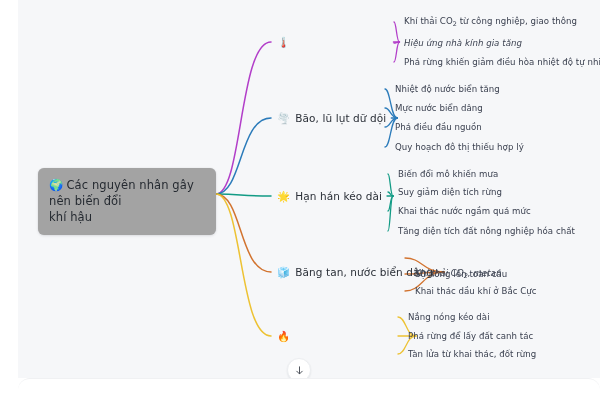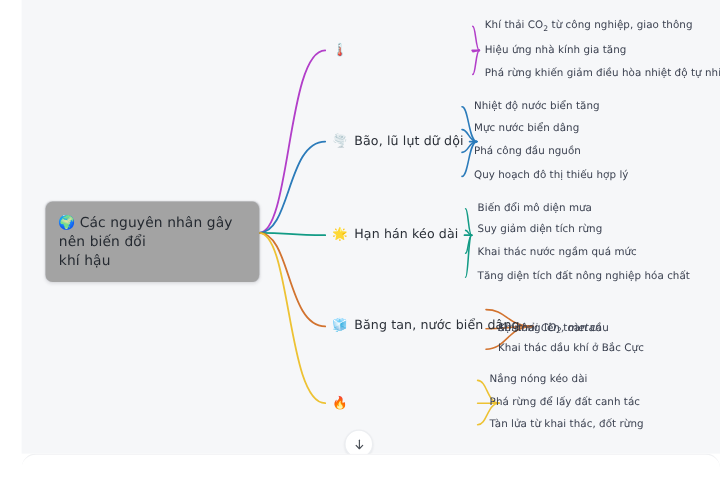--- a/index.html
+++ b/index.html
@@ -180,35 +180,35 @@
   <div class="root-card">
     <span class="emoji">🌍</span><span>Các nguyên nhân gây nên biến đổi</span><br>
     <span>khí hậu</span>
   </div>
 
   <div id="labels">
       <div class="branch" style="left: 277px; top: 42px;">
         <span class="emoji">🌡️</span>
       </div>
       <div class="leaf" style="left: 404px; top: 22px;">Khí thải CO<sub>2</sub> từ công nghiệp, giao thông</div>
-      <div class="leaf" style="left: 404px; top: 43px;">Hiệu ứng nhà kính gia tăng</div>
+      <div class="leaf" style="left: 404px; top: 43px; font-style: italic;">Hiệu ứng nhà kính gia tăng</div>
       <div class="leaf" style="left: 404px; top: 62px;">Phá rừng khiến giảm điều hòa nhiệt độ tự nhiên</div>
       <div class="branch" style="left: 277px; top: 118px;">
         <span class="emoji">🌪️</span>
         <span>Bão, lũ lụt dữ dội</span>
       </div>
       <div class="leaf" style="left: 395px; top: 89px;">Nhiệt độ nước biển tăng</div>
       <div class="leaf" style="left: 395px; top: 108px;">Mực nước biển dâng</div>
-      <div class="leaf" style="left: 395px; top: 127px;">Phá công đầu nguồn</div>
+      <div class="leaf" style="left: 395px; top: 127px;">Phá điều đầu nguồn</div>
       <div class="leaf" style="left: 395px; top: 147px;">Quy hoạch đô thị thiếu hợp lý</div>
       <div class="branch" style="left: 277px; top: 196px;">
         <span class="emoji">🌟</span>
         <span>Hạn hán kéo dài</span>
       </div>
-      <div class="leaf" style="left: 398px; top: 174px;">Biến đổi mô diện mưa</div>
+      <div class="leaf" style="left: 398px; top: 174px;">Biến đổi mô khiến mưa</div>
       <div class="leaf" style="left: 398px; top: 192px;">Suy giảm diện tích rừng</div>
       <div class="leaf" style="left: 398px; top: 211px;">Khai thác nước ngầm quá mức</div>
       <div class="leaf" style="left: 398px; top: 231px;">Tăng diện tích đất nông nghiệp hóa chất</div>
       <div class="branch" style="left: 277px; top: 272px;">
         <span class="emoji">🧊</span>
         <span>Băng tan, nước biển dâng</span>
       </div>
       <div class="leaf" style="left: 415px; top: 274px; font-style: italic;">Khí thải CO<sub>2</sub>, metan</div>
       <div class="leaf" style="left: 415px; top: 274px;">Sự nông lên toàn cầu</div>
       <div class="leaf" style="left: 415px; top: 291px;">Khai thác dầu khí ở Bắc Cực</div>

